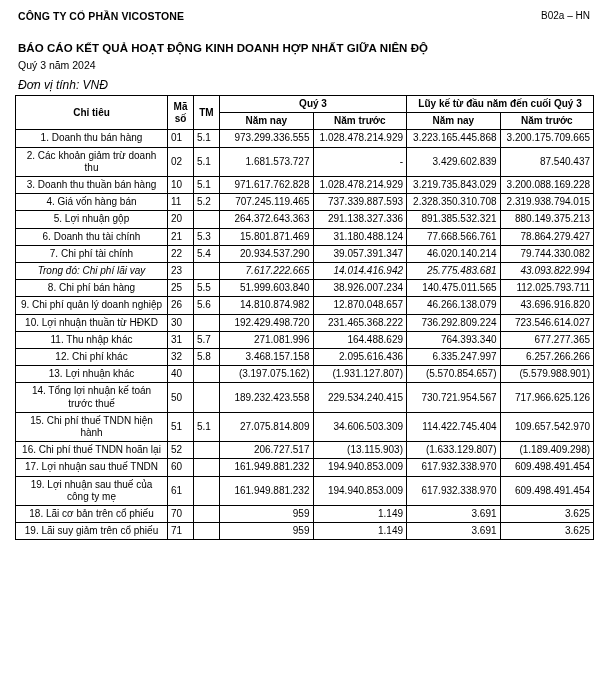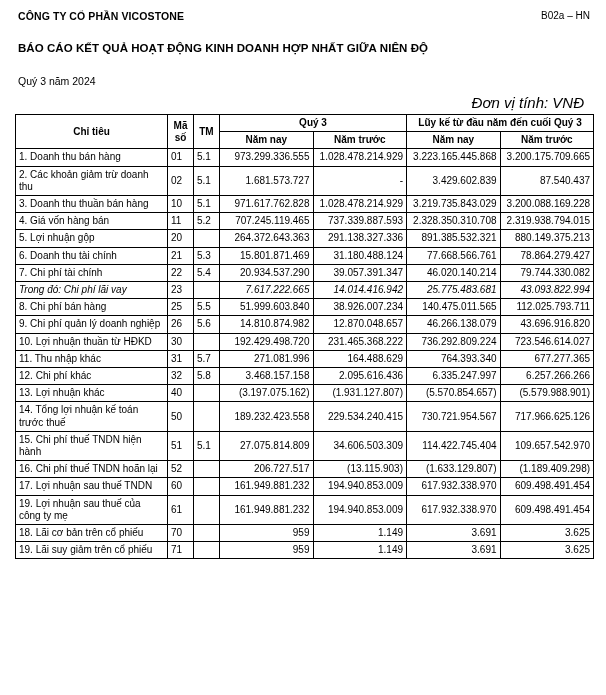--- a/index.html
+++ b/index.html
@@ -45,25 +45,24 @@
   .doc-title {
     font-size: 11.5px;
     font-weight: bold;
     line-height: 15px;
     margin-top: 18px;
     letter-spacing: 0.05px;
   }
   .doc-sub {
     font-size: 10.5px;
     line-height: 14px;
-    margin-top: 18px;
+    margin-top: 2px;
   }
   .unit {
-    text-align: right;
-    font-size: 15px;
+    font-size: 12px;
     font-style: italic;
     margin-top: 6px;
     padding-right: 10px;
   }
   table.fin {
     border-collapse: collapse;
     width: 578px;
     margin: 3px 0 0 15px;
     table-layout: fixed;
     font-size: 10px;
@@ -76,21 +75,21 @@
   }
   table.fin th {
     font-weight: bold;
     text-align: center;
   }
   .c-label { width: 152px; text-align: left; }
   .c-ma    { width: 26px;  text-align: center; }
   .c-tm    { width: 26px;  text-align: center; }
   .c-num   { width: 93.5px; text-align: right; }
   td.lbl {
-    text-align: left;
+    text-align: center;
     padding-left: 4px;
   }
   td.ctr { text-align: left; }
   td.num { text-align: right; padding-right: 4px; }
   .italic { font-style: italic; }
 </style>
 </head>
 <body>
 
 <div class="page">

